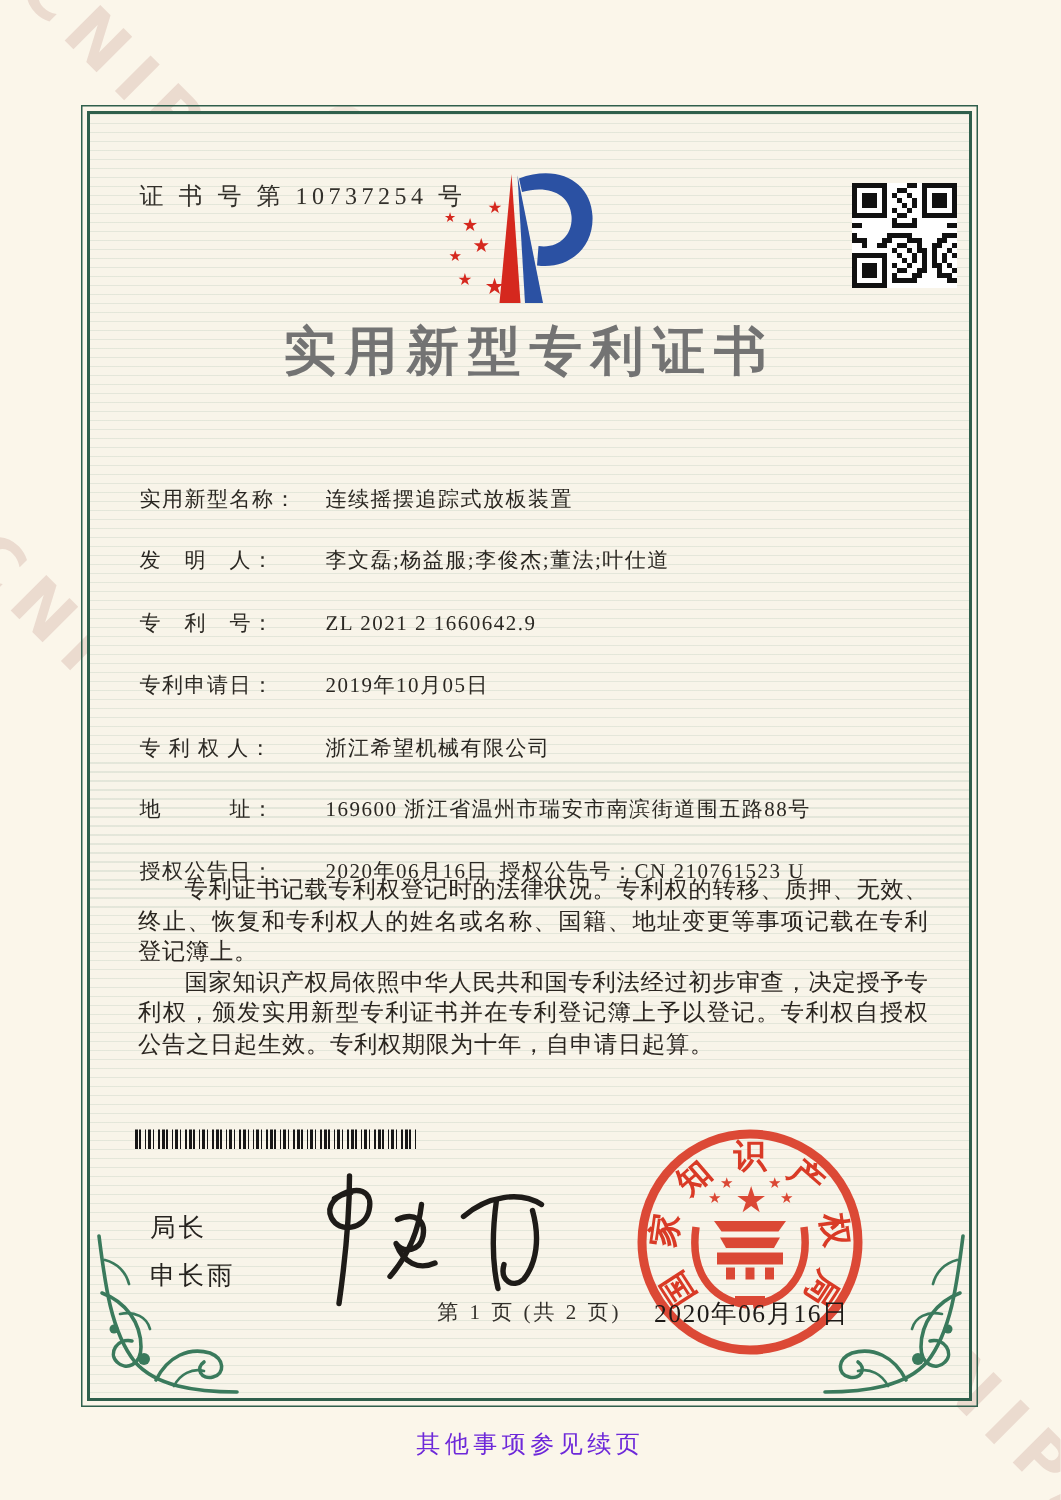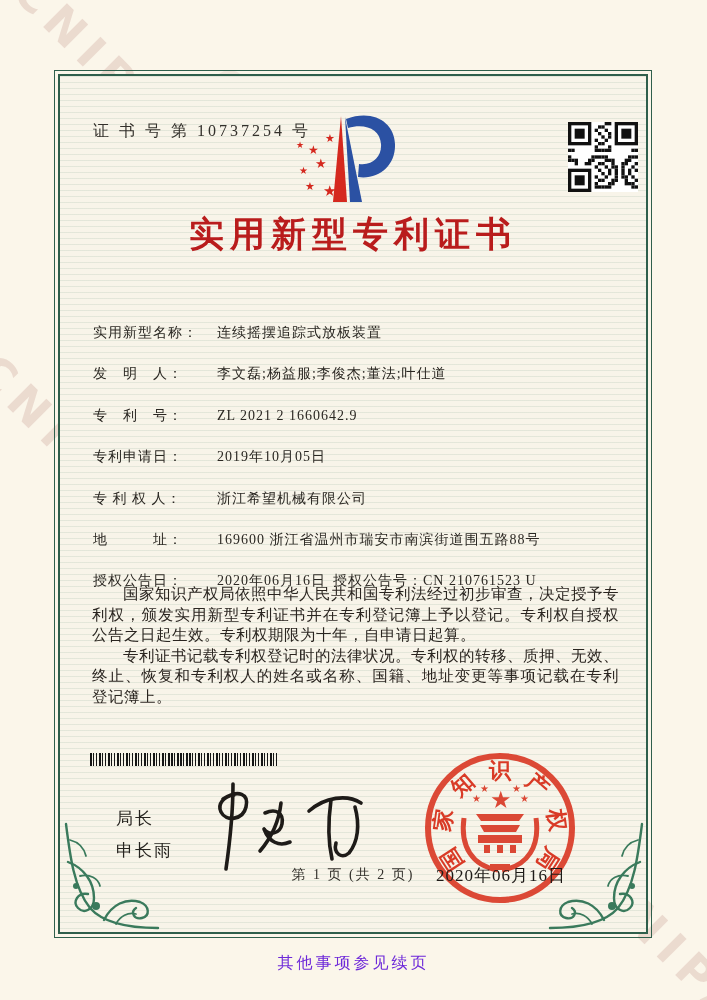--- a/index.html
+++ b/index.html
@@ -40,21 +40,21 @@
     position:absolute; left:93px; top:121px;
     font-size:16px; letter-spacing:3px; color:#33302b;
   }
 
   .logo { position:absolute; left:291px; top:112px; width:108px; height:94px; }
   .qr   { position:absolute; left:568px; top:122px; width:70px; height:70px; background:#fff; }
 
   .title {
     position:absolute; left:58px; top:211px; width:590px;
     text-align:center; font-size:35px; font-weight:bold;
-    letter-spacing:6px; color:#b91c1c;
+    letter-spacing:6px; color:#737373;
   }
 
   
   .fields { position:absolute; left:93px; top:296px; width:530px; font-size:14px;margin-top:28px; }
   .field-row { position:relative; height:41.4px; white-space:nowrap; }
   .field-label { display:inline-block; width:124px; letter-spacing:1px; }
   .field-value { letter-spacing:1px; }
   .grant-row .pair2 { position:absolute; left:240px; top:0; }
 
   
@@ -68,21 +68,21 @@
   .barcode {
     position:absolute; left:90px; top:753px; width:188px; height:13px;
     background:repeating-linear-gradient(90deg,
       #161616 0 2px, rgba(0,0,0,0) 2px 3px,
       #161616 3px 4px, rgba(0,0,0,0) 4px 6.5px,
       #161616 6.5px 7.5px, rgba(0,0,0,0) 7.5px 9px);
   }
 
   
   .sig-title, .sig-name {
-    position:absolute; left:116px;
+    position:absolute; left:100px;
     font-family:Liberation Sans, sans-serif;
     font-size:17px; color:#26231f; letter-spacing:2px;
   }
   .sig-title { top:807px; }
   .sig-name  { top:839px; }
   .sig-script { position:absolute; left:193px; top:779px; width:185px; height:98px; }
 
   
   .seal { position:absolute; left:424px; top:752px; width:152px; height:152px; }
   .seal svg.ring { position:absolute; inset:0; }
@@ -274,22 +274,22 @@
     </div>
     <div class="field-row grant-row">
       <span class="field-label">授权公告日：</span><span class="field-value">2020年06月16日</span>
       <span class="pair2">
         <span class="field-label" style="width:auto;">授权公告号：</span><span class="field-value">CN 210761523 U</span>
       </span>
     </div>
   </div>
 
   <div class="paras">
+    <p>专利证书记载专利权登记时的法律状况。专利权的转移、质押、无效、终止、恢复和专利权人的姓名或名称、国籍、地址变更等事项记载在专利登记簿上。</p>
     <p>国家知识产权局依照中华人民共和国专利法经过初步审查，决定授予专利权，颁发实用新型专利证书并在专利登记簿上予以登记。专利权自授权公告之日起生效。专利权期限为十年，自申请日起算。</p>
-    <p>专利证书记载专利权登记时的法律状况。专利权的转移、质押、无效、终止、恢复和专利权人的姓名或名称、国籍、地址变更等事项记载在专利登记簿上。</p>
   </div>
 
   <div class="barcode"></div>
 
   <div class="sig-title">局长</div>
   <div class="sig-name">申长雨</div>
   <div class="sig-script">
     <svg viewBox="0 0 185 98" width="185" height="98" fill="none" stroke="#1e1b18" stroke-width="3.6" stroke-linecap="round" stroke-linejoin="round">
       <path d="M30,20 C46,10 56,15 53,28 C50,41 33,43 28,33 C24,25 31,17 41,16"></path>
       <path d="M40,5 C40,28 37,62 33,90"></path>

